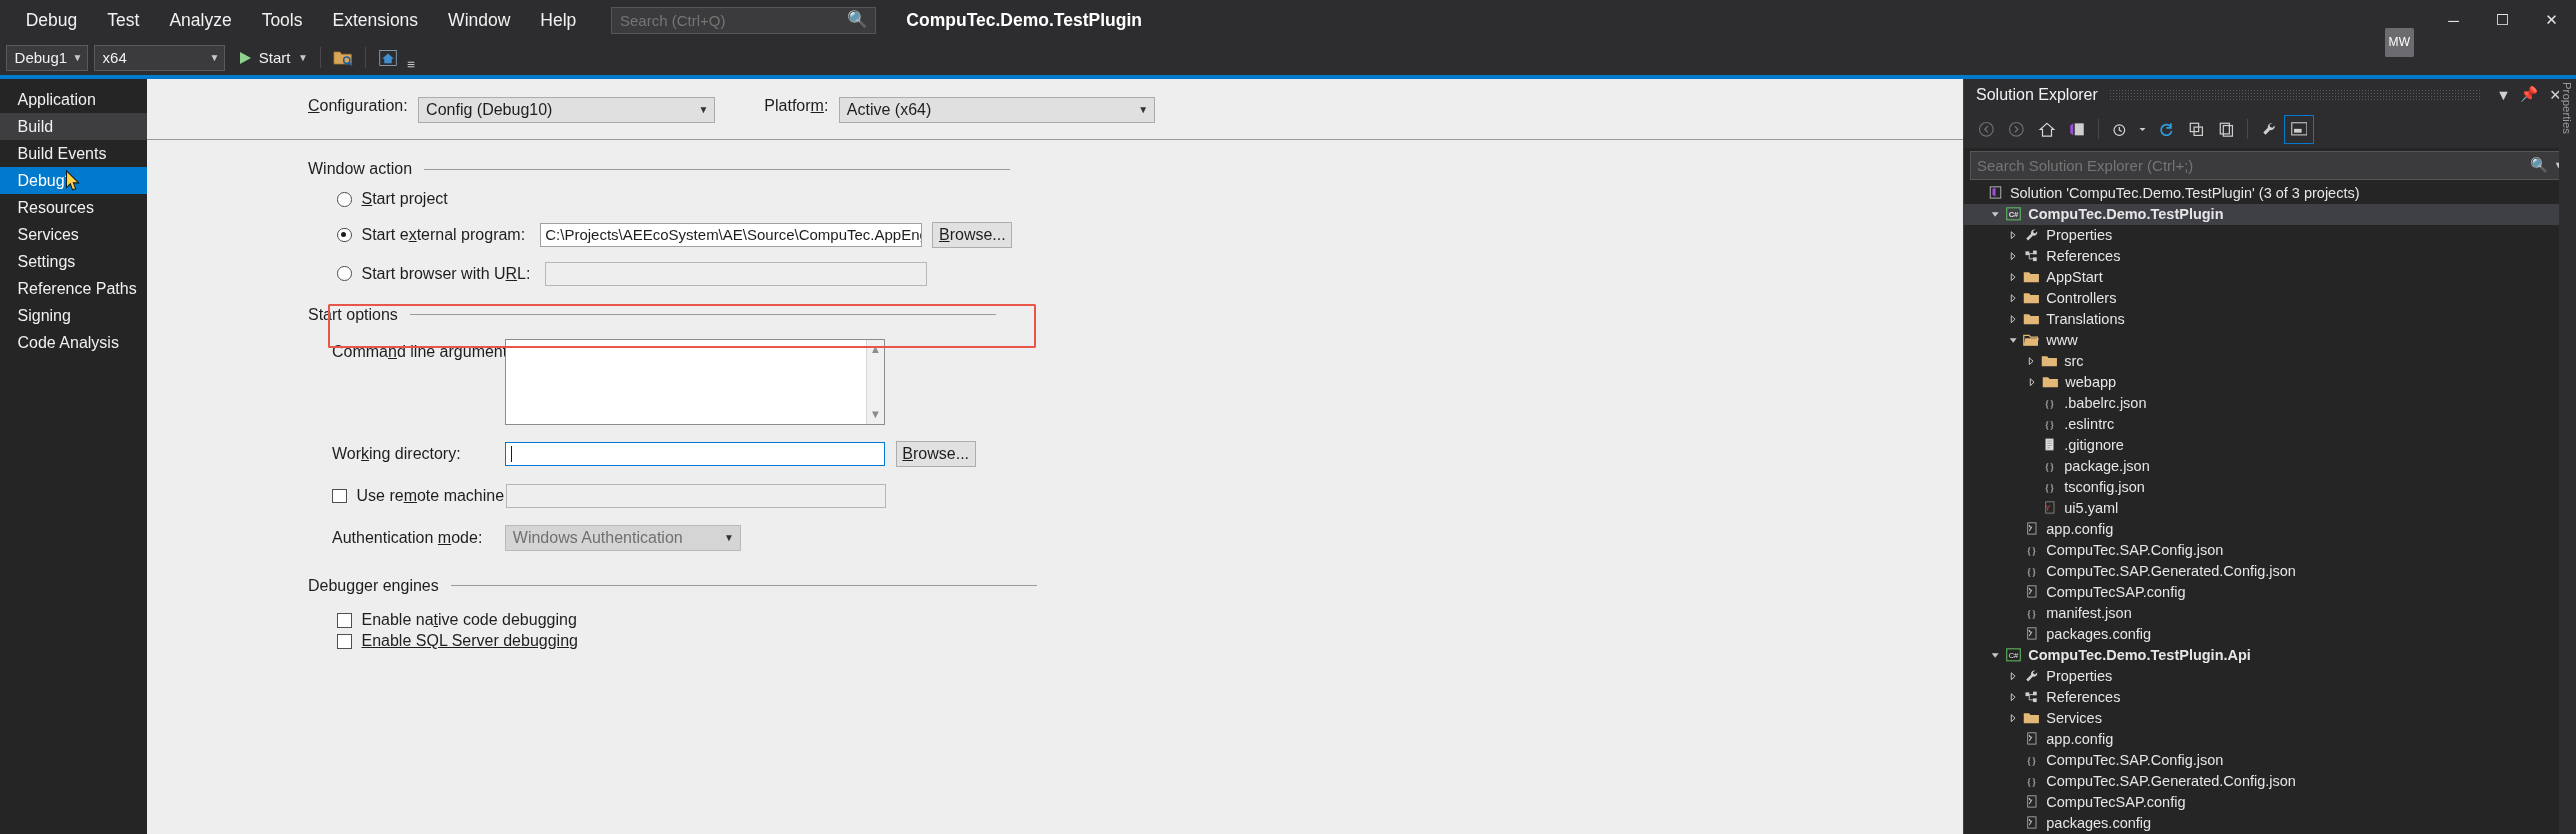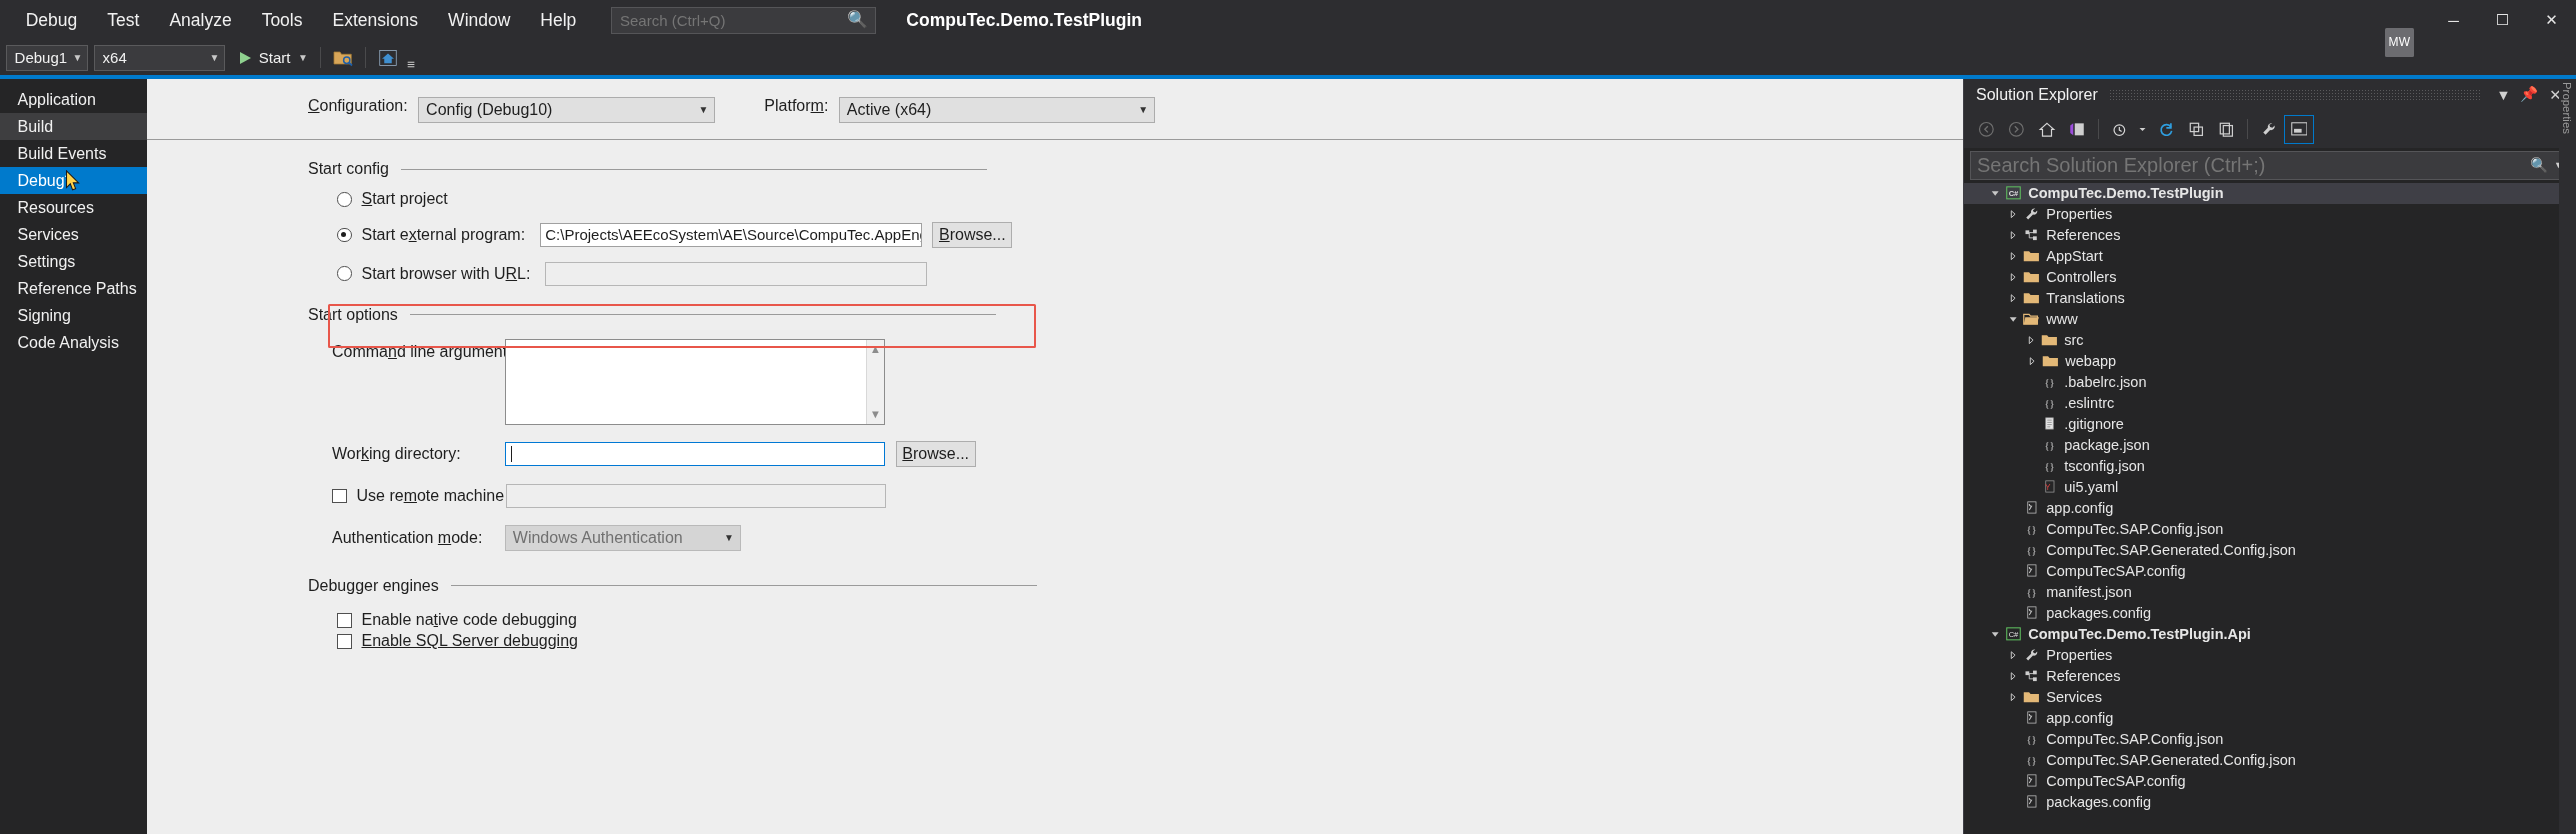--- a/index.html
+++ b/index.html
@@ -180,21 +180,21 @@
   }
   .sb-ic { width: 30px; height: 29px; display: flex; align-items: center; justify-content: center; }
   .sb-sep { width: 0.8px; height: 20px; background: #4a4a4c; margin: 0 6px; }
   .sb-ic.active { border: 1.5px solid #007acc; }
   .solex-search {
     height: 29px; margin: 3px 6px 0 6px; background: #3b3b3e; border: 0.8px solid #555558;
     display: flex; align-items: center; padding: 0 6px;
   }
   .solex-search input {
     flex: 1; background: transparent; border: none; outline: none;
-    color: #fdba74; font-size: 20px; font-family: "Liberation Sans", sans-serif;
+    color: #fdba74; font-size: 15px; font-family: "Liberation Sans", sans-serif;
   }
   .tree { flex: 1; overflow: hidden; padding-top: 3px; }
   .trow {
     height: 21px; display: flex; align-items: center; color: #e6e6e6;
     font-size: 14.5px; white-space: nowrap; padding-right: 4.6px;
   }
   .trow.sel { background: #3f3f46; font-weight: bold; }
   .tw { width: 16.7px; display: flex; align-items: center; justify-content: center;
     color: #c8c8c8; font-size: 9px; flex: 0 0 16.7px; }
   .ticon { width: 20px; display: flex; align-items: center; justify-content: center;
@@ -322,21 +322,21 @@
       <div class="sel-box" style="width:316px; margin-left:10.7px;">
         <span>Active (x64)</span>
         <span class="carr">▼</span>
       </div>
     </div>
 
     <div class="hr-sep" style="margin:16.7px 0 0 0; width:100%;"></div>
 
     <div class="group">
       <div class="group-hdr">
-        <span class="gl">Start config</span>
+        <span class="gl">Window action</span>
         <span class="gline"></span>
       </div>
 
       <div class="opt-row">
         <span class="radio"></span>
         <span class="opt-label"><u>S</u>tart project</span>
       </div>
 
       <div class="opt-row" style="margin-top:13.7px;">
         <span class="radio on"></span>
@@ -494,20 +494,30 @@
       </span>
     </div>
 
     <div class="solex-search">
       <input readonly="" placeholder="Search Solution Explorer (Ctrl+;)" style="">
       <span style="color:#d0d0d0; font-size:14.5px;">🔍</span>
       <span style="color:#cfcfcf; font-size:9px; margin-left:6px;">▼</span>
     </div>
 
     <div class="tree" id="tree">
+        <div class="trow" style="padding-left: 4.6px;">
+          <span class="tw"></span>
+          <span class="ticon">
+            <svg width="15" height="13.7" viewBox="0 0 20 18">
+              <rect x="3" y="1" width="14" height="15" fill="none" stroke="#b4b4b4" stroke-width="1.3"></rect>
+              <path d="M6 4l4-2v12l-4-2z" fill="#9b4ddb"></path>
+            </svg>
+          </span>
+          <span>Solution 'CompuTec.Demo.TestPlugin' (3 of 3 projects)</span>
+        </div>
         <div class="trow sel" style="padding-left: 23px;">
           <span class="tw">
             <svg width="8.4" height="8.4" viewBox="0 0 11 11">
               <path d="M1 3h9L5.5 9z" fill="#c8c8c8"></path>
             </svg>
           </span>
           <span class="ticon">
             <svg width="15" height="13.7" viewBox="0 0 20 18" style="font-size:19px">
               <rect x="1" y="1" width="18" height="16" fill="none" stroke="#5fbf5f" stroke-width="1.4"></rect>
               <text x="10" y="13" font-size="10" fill="#e0e0e0" text-anchor="middle" font-family="Liberation Sans">C#</text>

